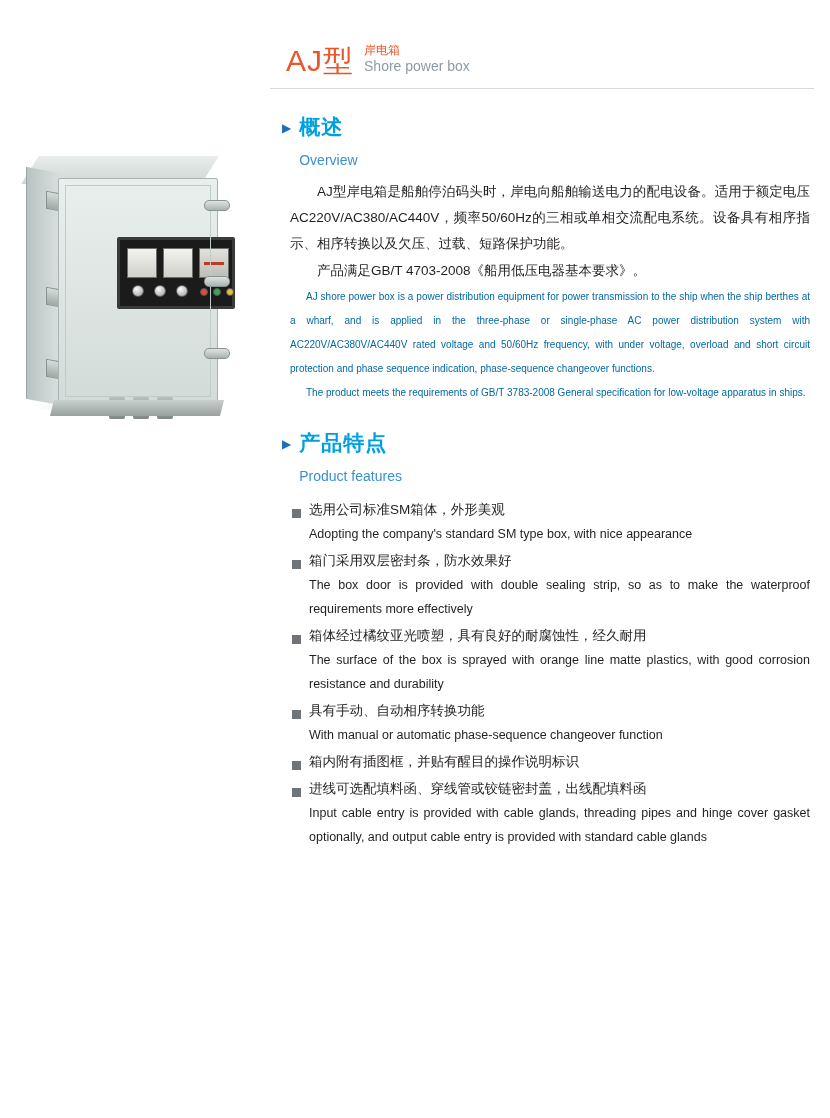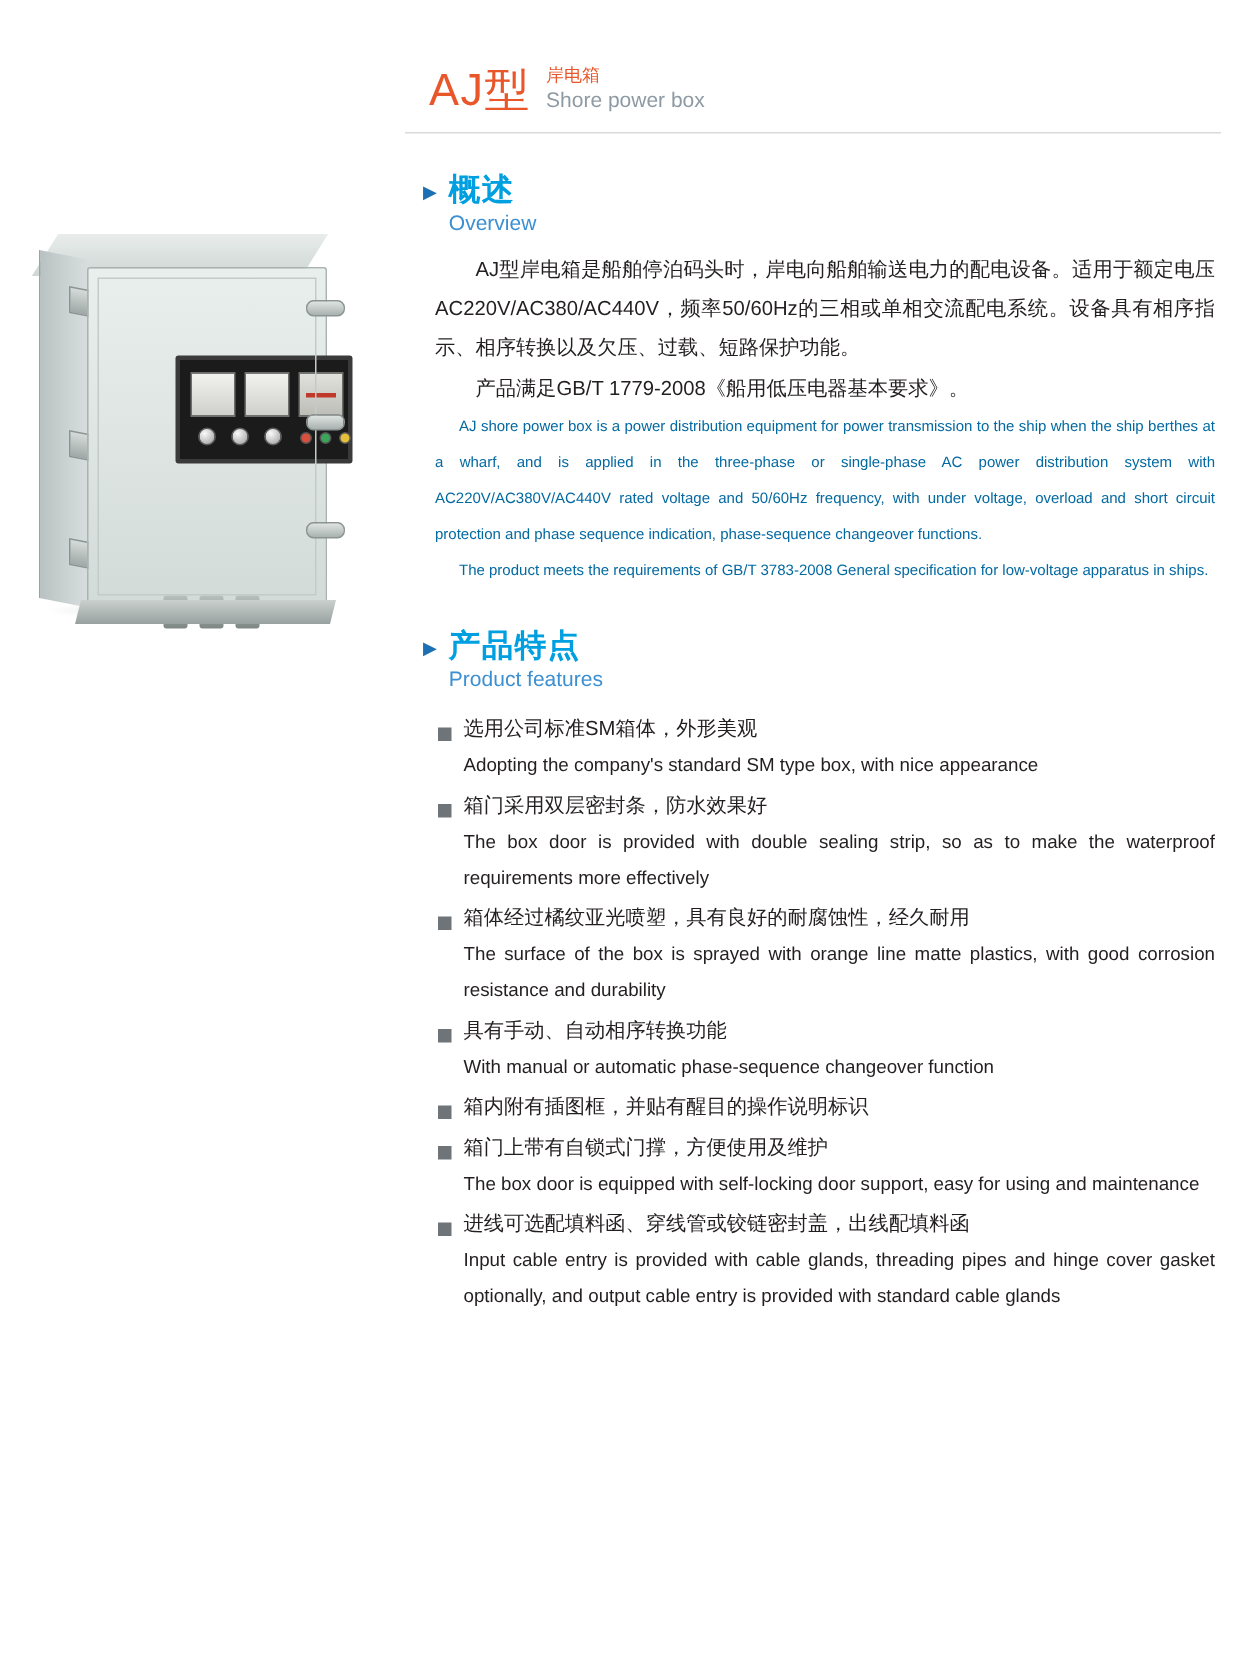--- a/index.html
+++ b/index.html
@@ -238,20 +238,21 @@
     font-size: 21px;
     color: #00a0e0;
     font-weight: bold;
     line-height: 1.1;
     letter-spacing: 1px;
   }
   .sec-en {
     font-size: 14px;
     color: #3c8fd0;
     line-height: 1.5;
+    margin-top: 12px;
   }
 
   .para-wrap {
     padding: 8px 4px 0 20px;
   }
   p.cn {
     margin: 0 0 1px 0;
     font-size: 13.5px;
     line-height: 26px;
     text-indent: 2em;
@@ -346,21 +347,21 @@
   <div class="section-head">
     <span class="sec-arrow">▶</span>
     <div>
       <div class="sec-cn">概述</div>
       <div class="sec-en">Overview</div>
     </div>
   </div>
 
   <div class="para-wrap">
     <p class="cn">AJ型岸电箱是船舶停泊码头时，岸电向船舶输送电力的配电设备。适用于额定电压AC220V/AC380/AC440V，频率50/60Hz的三相或单相交流配电系统。设备具有相序指示、相序转换以及欠压、过载、短路保护功能。</p>
-    <p class="cn">产品满足GB/T 1779-2008《船用低压电器基本要求》。</p>
+    <p class="cn">产品满足GB/T 4703-2008《船用低压电器基本要求》。</p>
     <p class="en">AJ shore power box is a power distribution equipment for power transmission to the ship when the ship berthes at a wharf, and is applied in the three-phase or single-phase AC power distribution system with AC220V/AC380V/AC440V rated voltage and 50/60Hz frequency, with under voltage, overload and short circuit protection and phase sequence indication, phase-sequence changeover functions.</p>
     <p class="en">The product meets the requirements of GB/T 3783-2008 General specification for low-voltage apparatus in ships.</p>
   </div>
 
   <div class="section-head">
     <span class="sec-arrow">▶</span>
     <div>
       <div class="sec-cn">产品特点</div>
       <div class="sec-en">Product features</div>
     </div>
@@ -397,26 +398,19 @@
     </div>
     <div class="feat">
       <div class="feat-cn">
         <span class="bullet"></span>
         <span>箱内附有插图框，并贴有醒目的操作说明标识</span>
       </div>
     </div>
     <div class="feat">
       <div class="feat-cn">
         <span class="bullet"></span>
-        <span>箱门上带有自锁式门撑，方便使用及维护</span>
-      </div>
-      <div class="feat-en">The box door is equipped with self-locking door support, easy for using and maintenance</div>
-    </div>
-    <div class="feat">
-      <div class="feat-cn">
-        <span class="bullet"></span>
         <span>进线可选配填料函、穿线管或铰链密封盖，出线配填料函</span>
       </div>
       <div class="feat-en">Input cable entry is provided with cable glands, threading pipes and hinge cover gasket optionally, and output cable entry is provided with standard cable glands</div>
     </div>
   </div>
 
 </div>
 
 </body></html>

